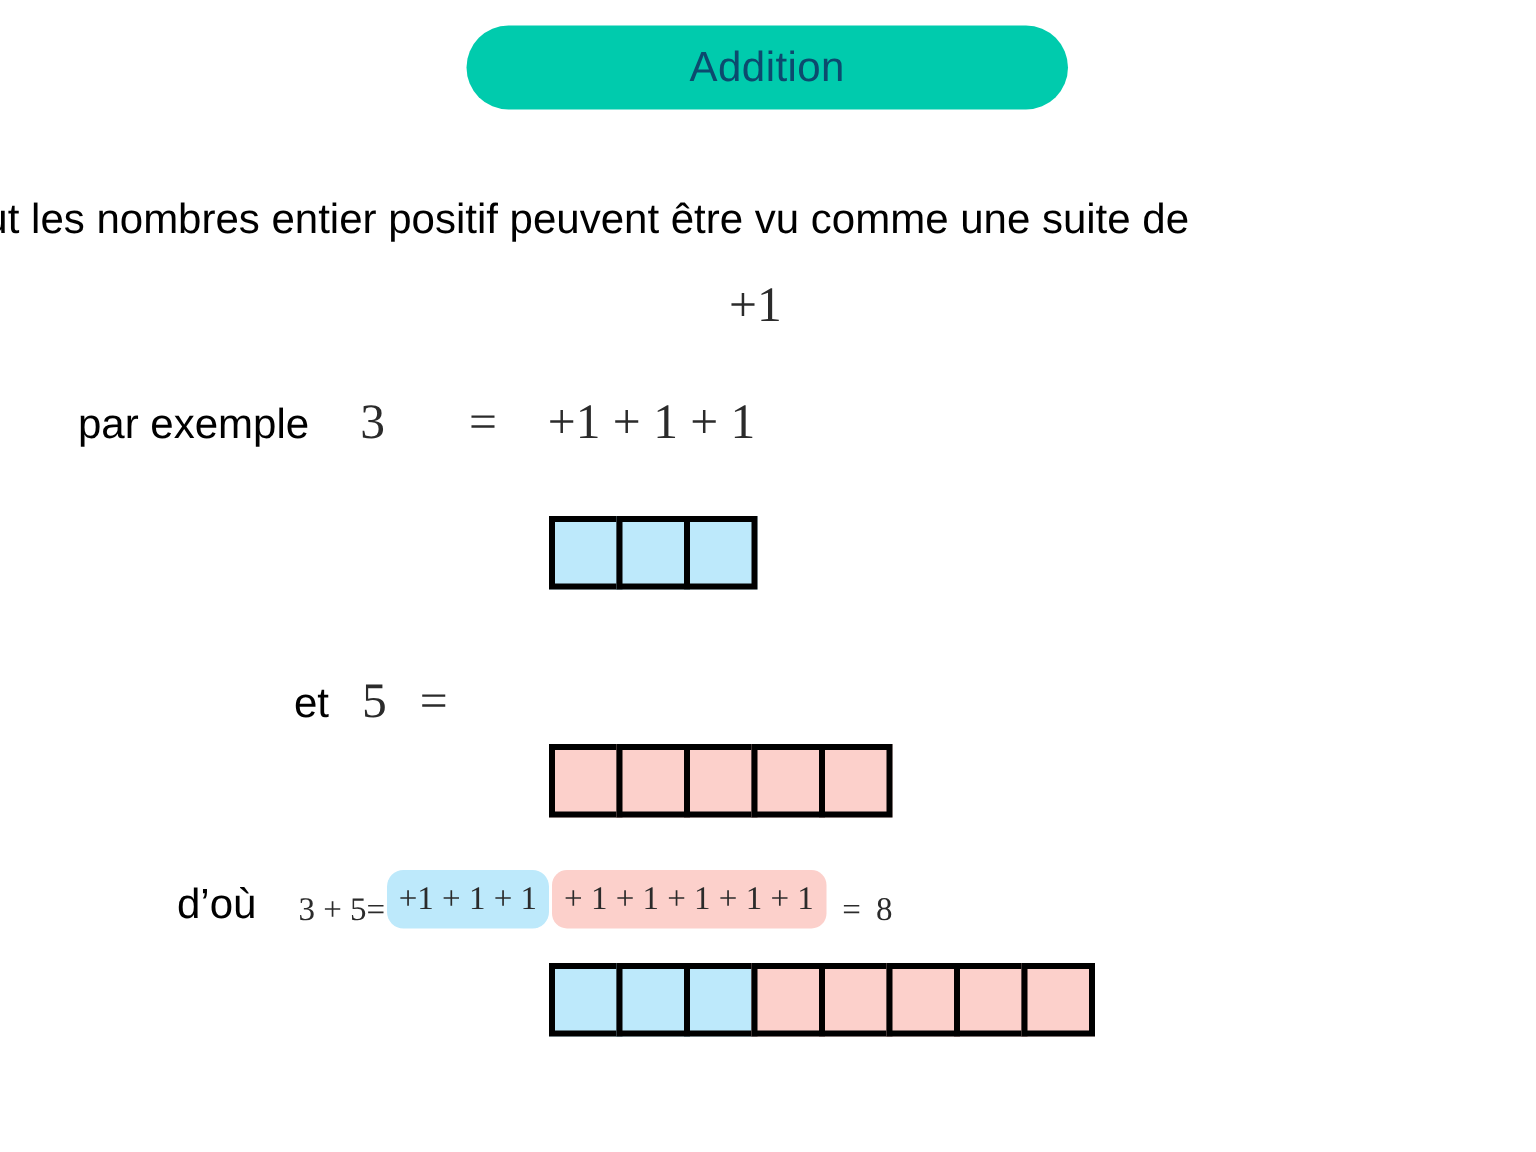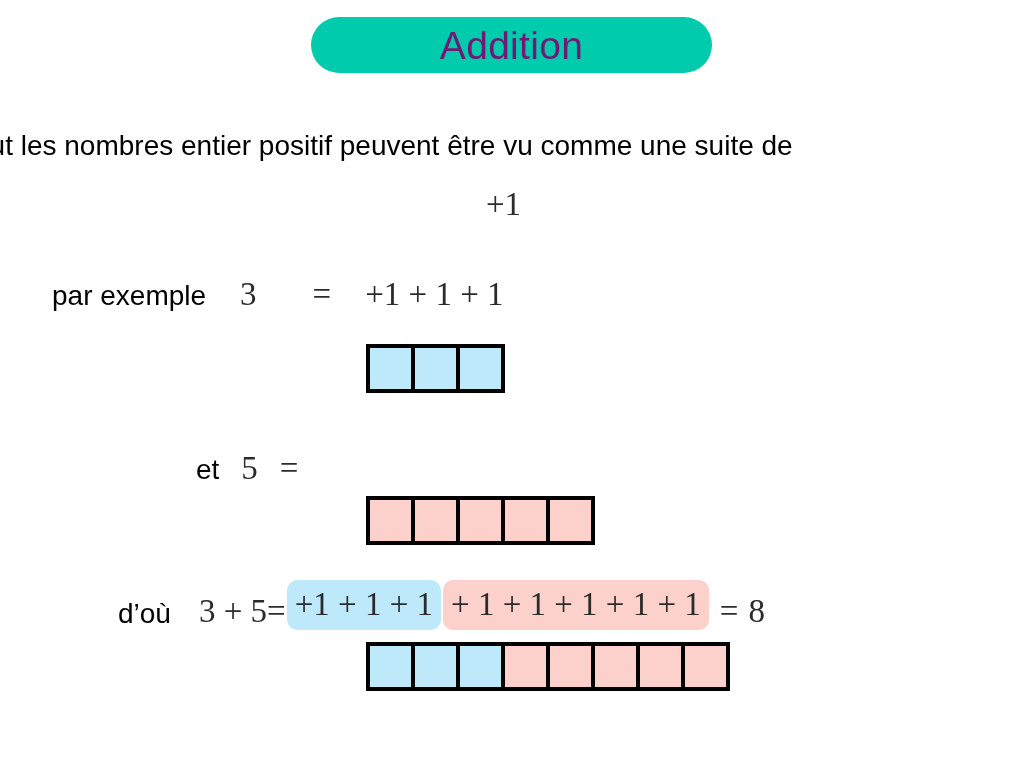--- a/index.html
+++ b/index.html
@@ -29,22 +29,22 @@
     width: 401px;
     height: 56px;
     background: #00cbad;
     border-radius: 30px;
     display: flex;
     align-items: center;
     justify-content: center;
   }
   .title-pill .title-text {
     font-family: "Liberation Sans", sans-serif;
-    font-size: 39px;
-    color: #701a75;
+    font-size: 28px;
+    color: #0c4a6e;
     letter-spacing: 0.3px;
     line-height: 1;
   }
 
   
   .intro-line {
     position: absolute;
     left: 0;
     top: 124px;
     width: 1024px;
@@ -81,21 +81,21 @@
     position: absolute;
     left: 486px;
     top: 186px;
     font-size: 33px;
   }
 
   
   .row-example {
     position: absolute;
     left: 52px;
-    top: 276px;
+    top: 264px;
     display: flex;
     align-items: baseline;
   }
   .row-example .label {
     font-size: 28px;
   }
   .row-example .math {
     font-size: 33px;
     margin-left: 34px;
   }
@@ -123,21 +123,21 @@
     position: absolute;
     left: 118px;
     top: 580px;
     display: flex;
     align-items: flex-end;
   }
   .row-dou .label {
     font-size: 28px;
   }
   .row-dou .math {
-    font-size: 33px;
+    font-size: 22px;
   }
   .row-dou .dou-lhs { margin-left: 28px; }
   .row-dou .hl {
     border-radius: 11px;
     padding: 6px 8px 7px 8px;
     margin: 0 1px;
   }
   .row-dou .hl-blue { background: #bde9fb; }
   .row-dou .hl-pink { background: #fcd0cb; border-radius: 10px; }
   .row-dou .dou-rhs { margin-left: 10px; }

